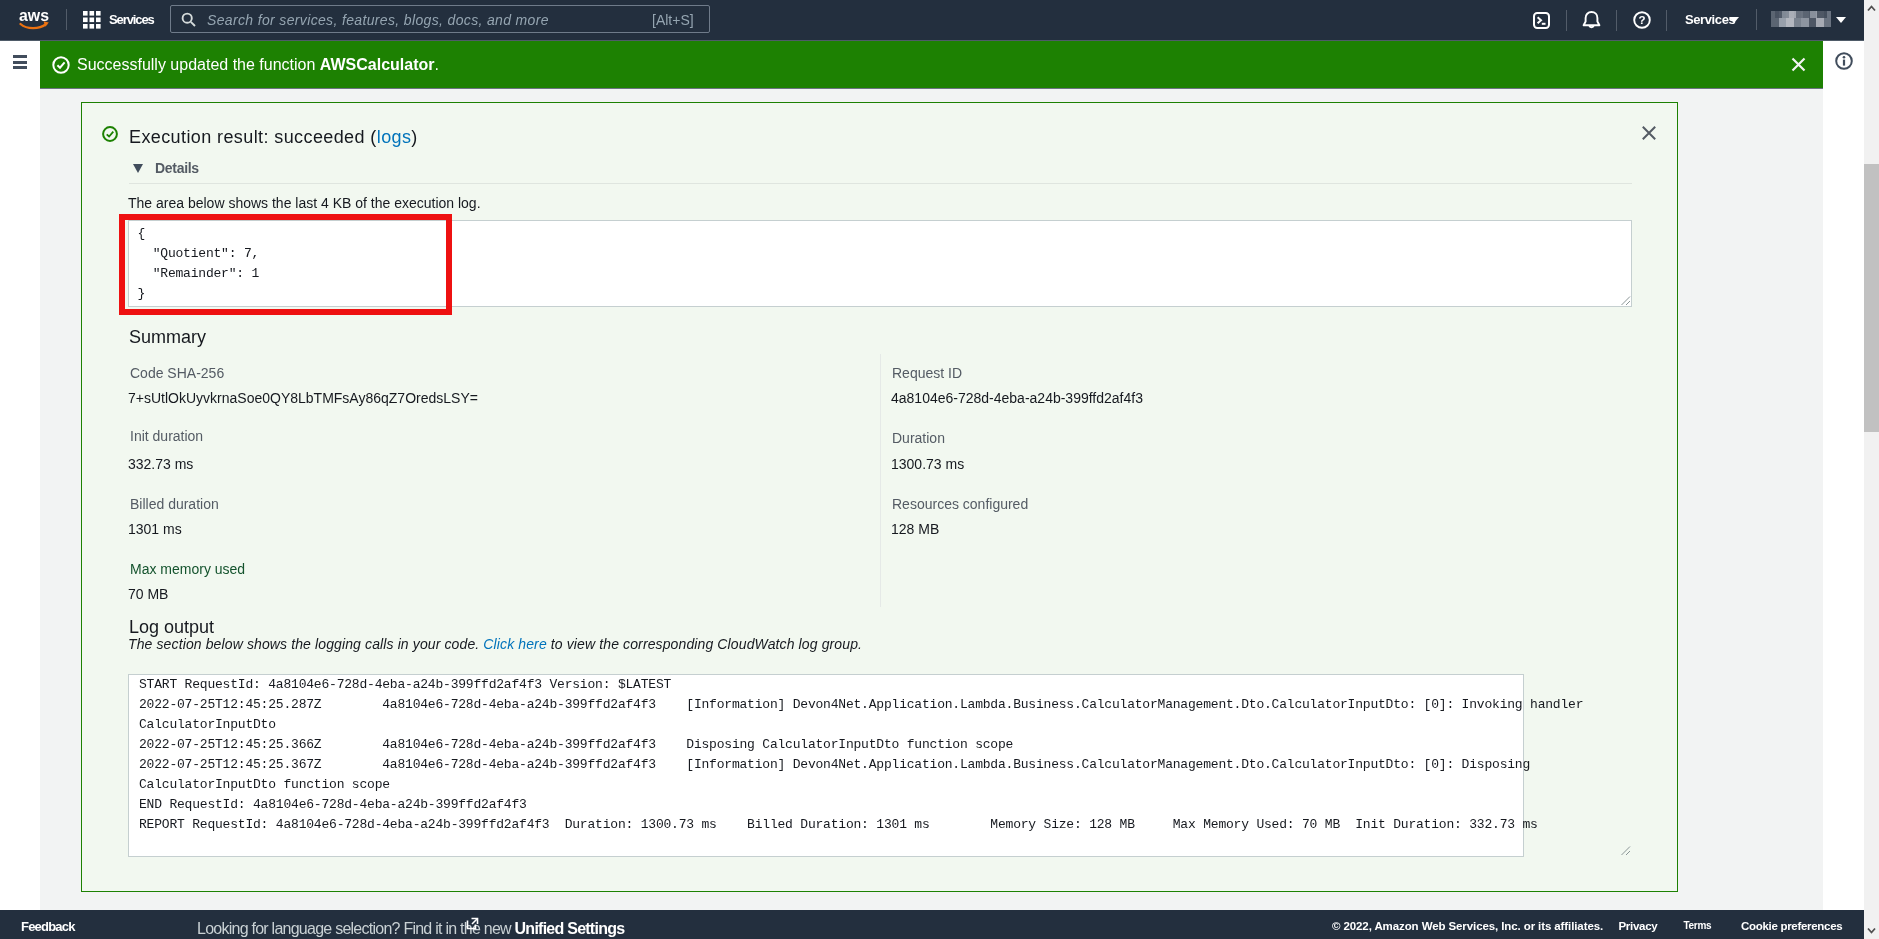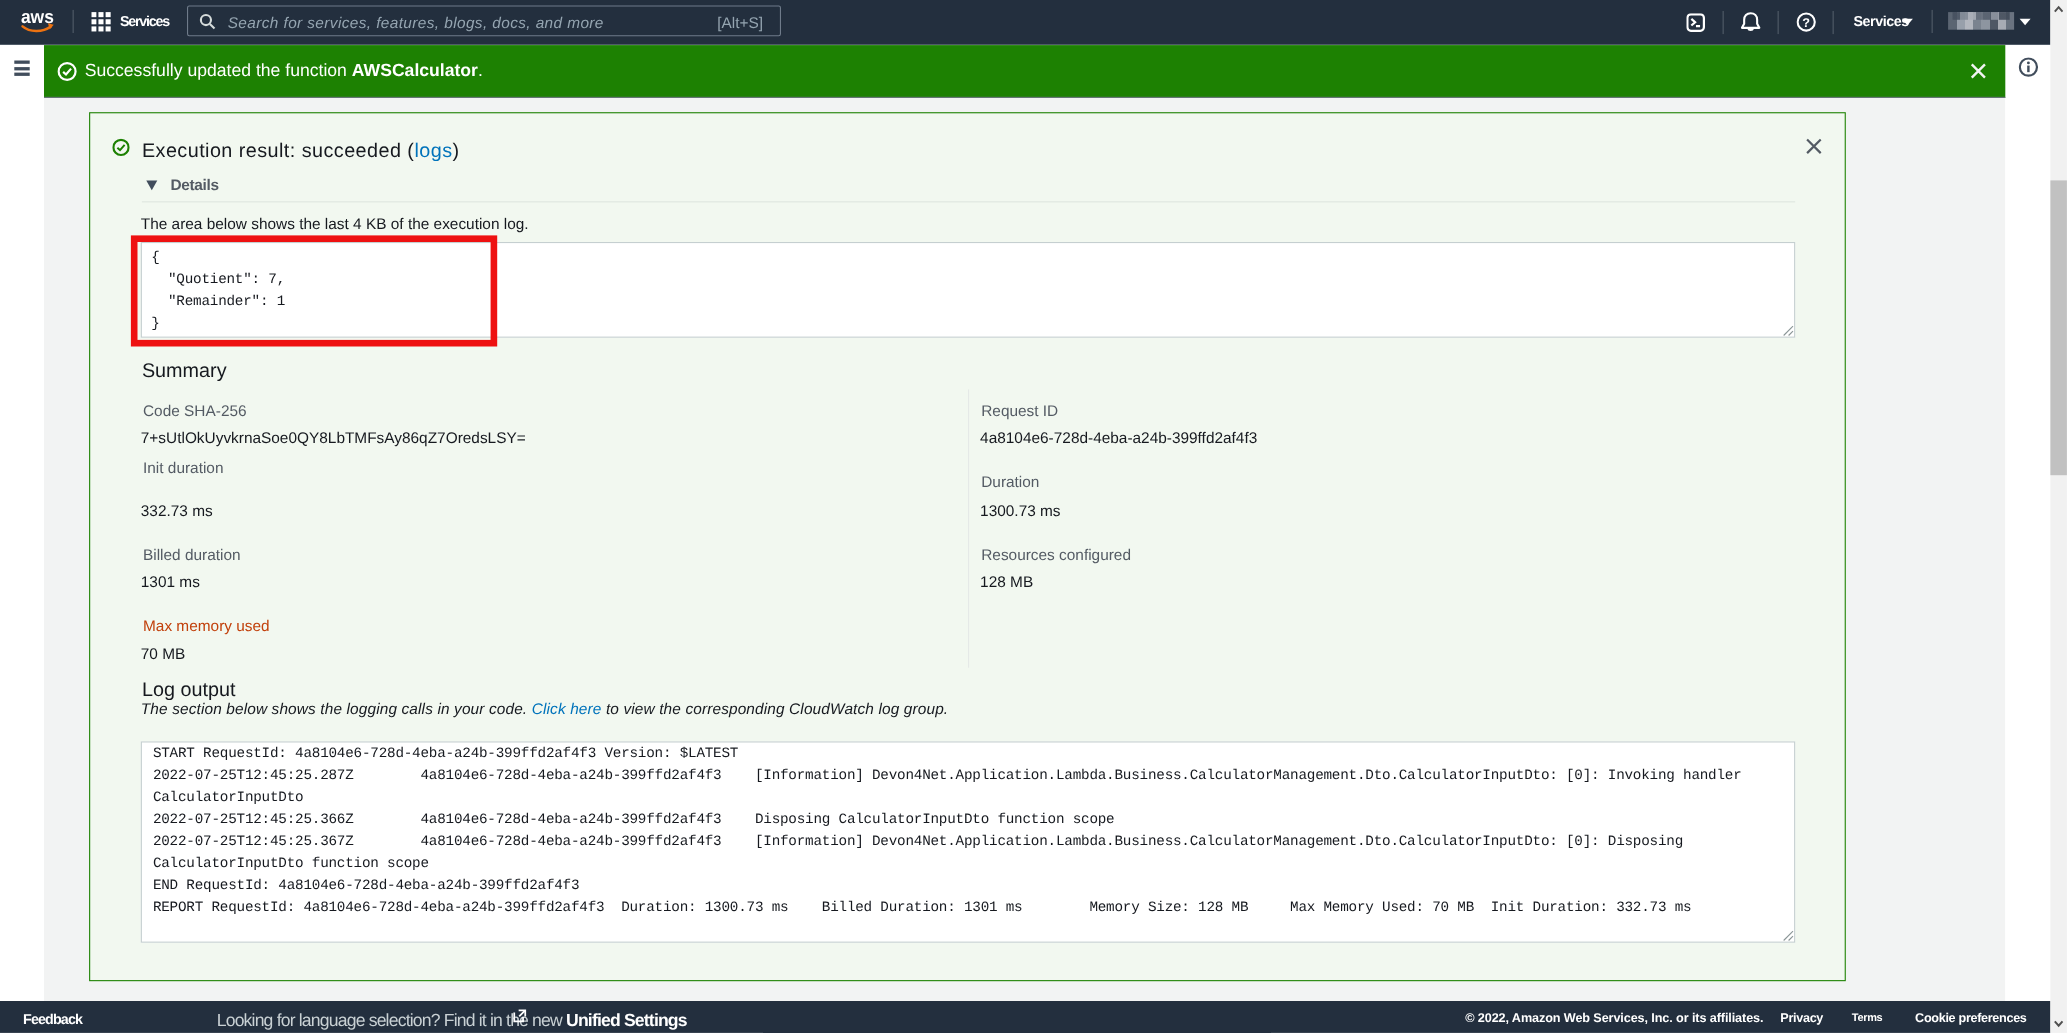--- a/index.html
+++ b/index.html
@@ -123,38 +123,38 @@
   <line x1="9" y1="5" x2="5" y2="9" stroke="#8a9596" stroke-width="1"></line>
 </svg>
 
 <div class="abs" style="left:119px;top:214px;width:333px;height:101px;border:6px solid #ee1111;"></div>
 
 <div class="t" style="left:129px;top:326.5px;font-size:18px;color:#16191f;">Summary</div>
 <div class="abs" style="left:880px;top:354px;width:1px;height:253px;background:#e5e9e7;"></div>
 
 <div class="t" style="left:130px;top:365px;font-size:14px;color:#545b64;">Code SHA-256</div>
 <div class="t" style="left:128px;top:389.6px;font-size:14px;color:#16191f;">7+sUtlOkUyvkrnaSoe0QY8LbTMFsAy86qZ7OredsLSY=</div>
-<div class="t" style="left:130px;top:417px;font-size:14px;color:#545b64;text-align:center;">Init duration</div>
+<div class="t" style="left:130px;top:428px;font-size:14px;color:#545b64;text-align:center;">Init duration</div>
 <div class="t" style="left:128px;top:455.8px;font-size:14px;color:#16191f;">332.73 ms</div>
 <div class="t" style="left:130px;top:495.8px;font-size:14px;color:#545b64;">Billed duration</div>
 <div class="t" style="left:128px;top:521.1px;font-size:14px;color:#16191f;">1301 ms</div>
-<div class="t" style="left:130px;top:560.8px;font-size:14px;color:#c2410c;">Max memory used</div>
+<div class="t" style="left:130px;top:560.8px;font-size:14px;color:#14532d;">Max memory used</div>
 <div class="t" style="left:128px;top:585.5px;font-size:14px;color:#16191f;">70 MB</div>
 
 <div class="t" style="left:892px;top:365px;font-size:14px;color:#545b64;">Request ID</div>
 <div class="t" style="left:891px;top:389.6px;font-size:14px;color:#16191f;">4a8104e6-728d-4eba-a24b-399ffd2af4f3</div>
 <div class="t" style="left:892px;top:430.4px;font-size:14px;color:#545b64;">Duration</div>
 <div class="t" style="left:891px;top:455.8px;font-size:14px;color:#16191f;">1300.73 ms</div>
 <div class="t" style="left:892px;top:495.8px;font-size:14px;color:#545b64;">Resources configured</div>
 <div class="t" style="left:891px;top:521.1px;font-size:14px;color:#16191f;">128 MB</div>
 
 <div class="t" style="left:129px;top:616.8px;font-size:18px;color:#16191f;">Log output</div>
 <div class="t" style="left:128px;top:636px;font-size:14px;color:#16191f;font-style:italic;"><span style="letter-spacing:0.12px;">The section below shows the logging calls in your code. <span style="color:#0073bb;">Click here</span> to view the corresponding CloudWatch log group.</span></div>
 
-<div class="abs" style="left:128px;top:674px;width:1504px;height:183px;background:#fff;border:1px solid #c5cfd0;padding:0 10px;font-family:'Liberation Mono',monospace;font-size:13px;letter-spacing:-0.2px;line-height:20px;color:#16191f;white-space:pre;">START RequestId: 4a8104e6-728d-4eba-a24b-399ffd2af4f3 Version: $LATEST
+<div class="abs" style="left:128px;top:674px;width:1396px;height:183px;background:#fff;border:1px solid #c5cfd0;padding:0 10px;font-family:'Liberation Mono',monospace;font-size:13px;letter-spacing:-0.2px;line-height:20px;color:#16191f;white-space:pre;">START RequestId: 4a8104e6-728d-4eba-a24b-399ffd2af4f3 Version: $LATEST
 2022-07-25T12:45:25.287Z        4a8104e6-728d-4eba-a24b-399ffd2af4f3    [Information] Devon4Net.Application.Lambda.Business.CalculatorManagement.Dto.CalculatorInputDto: [0]: Invoking handler
 CalculatorInputDto
 2022-07-25T12:45:25.366Z        4a8104e6-728d-4eba-a24b-399ffd2af4f3    Disposing CalculatorInputDto function scope
 2022-07-25T12:45:25.367Z        4a8104e6-728d-4eba-a24b-399ffd2af4f3    [Information] Devon4Net.Application.Lambda.Business.CalculatorManagement.Dto.CalculatorInputDto: [0]: Disposing
 CalculatorInputDto function scope
 END RequestId: 4a8104e6-728d-4eba-a24b-399ffd2af4f3
 REPORT RequestId: 4a8104e6-728d-4eba-a24b-399ffd2af4f3  Duration: 1300.73 ms    Billed Duration: 1301 ms        Memory Size: 128 MB     Max Memory Used: 70 MB  Init Duration: 332.73 ms</div>
 <svg class="abs" style="left:1621px;top:846px;" width="10" height="10" viewBox="0 0 10 10">
   <line x1="9" y1="0.5" x2="0.5" y2="9" stroke="#8a9596" stroke-width="1"></line>
   <line x1="9" y1="5" x2="5" y2="9" stroke="#8a9596" stroke-width="1"></line>

